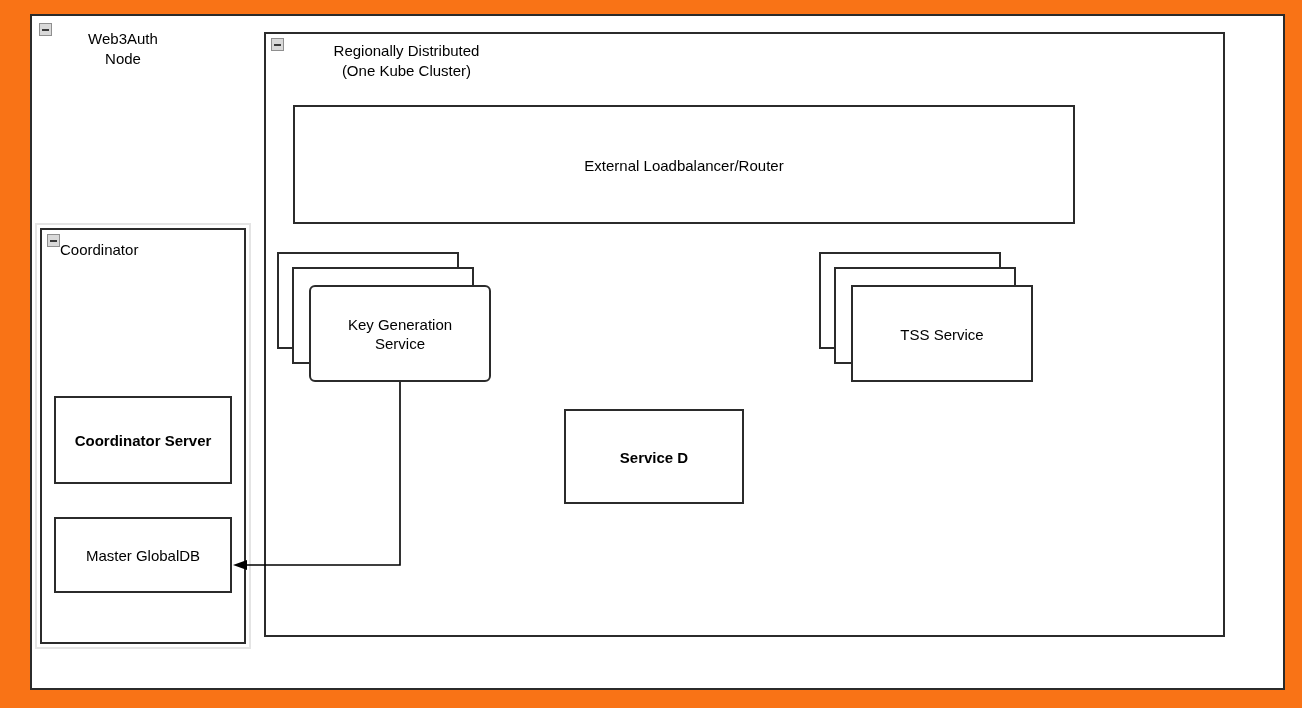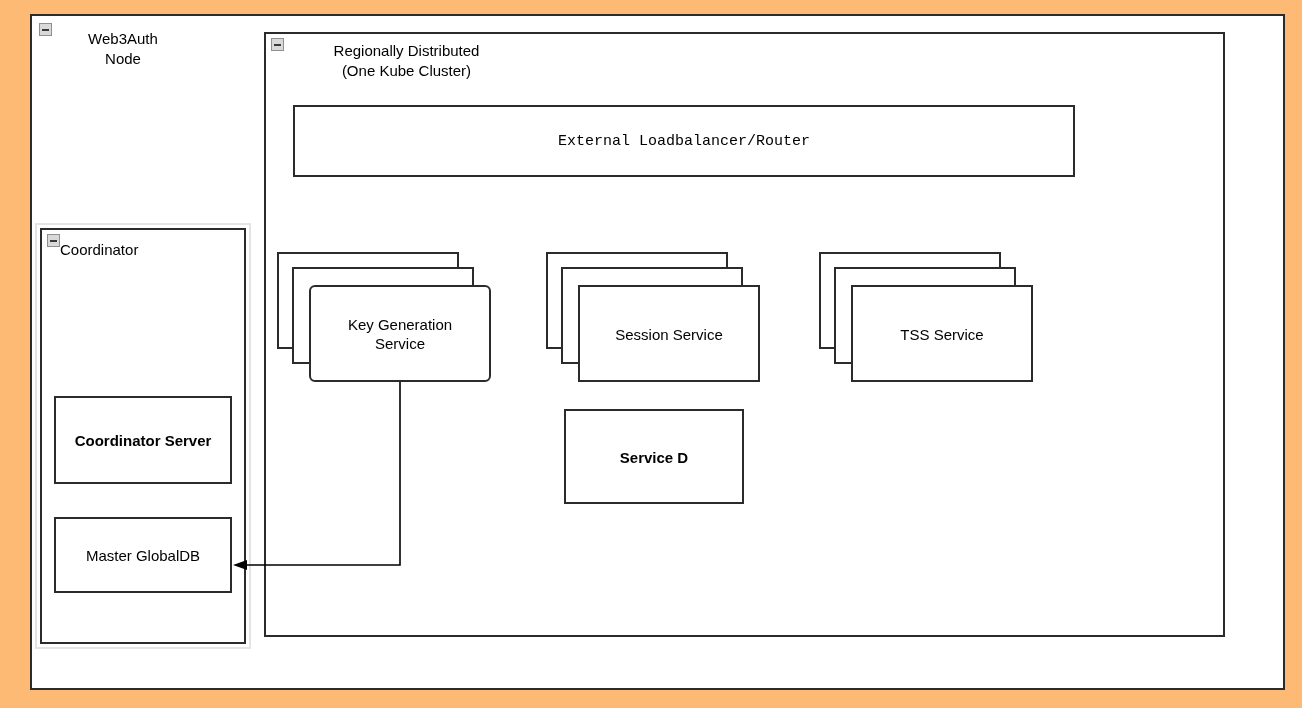--- a/index.html
+++ b/index.html
@@ -8,21 +8,21 @@
     background: #ffffff;
   }
   body {
     font-family: "Liberation Sans", sans-serif;
     color: #000000;
   }
   #canvas {
     position: relative;
     width: 1302px;
     height: 708px;
-    background: #fdba74;
+    background: #f97316;
     overflow: hidden;
   }
 
   
   .box {
     position: absolute;
     box-sizing: border-box;
     background: #ffffff;
     border: 2px solid #2b2b2b;
   }
@@ -112,40 +112,33 @@
   <div class="minus-icon" style="left:39px; top:23px;"></div>
   <div class="container-title" style="left:48px; top:29px; width:150px;">Web3Auth
 Node</div>
 
   <div class="container-box" style="left:264px; top:32px; width:961px; height:605px;">
   </div>
   <div class="minus-icon" style="left:271px; top:38px;"></div>
   <div class="container-title" style="left:284px; top:41px; width:245px;">Regionally Distributed
 (One Kube Cluster)</div>
 
-  <div class="box" style="left:293px; top:105px; width:782px; height:72px;font-family:Liberation Mono, monospace;">
+  <div class="box" style="left:293px; top:105px; width:782px; height:119px;">
     <div class="box-label">External Loadbalancer/Router</div>
   </div>
 
   <div class="stack" style="left:277px; top:252px; width:215px; height:130px;">
     <div class="layer l1" style="width:182px; height:97px;"></div>
     <div class="layer l2" style="width:182px; height:97px;"></div>
     <div class="layer l3" style="width:182px; height:97px;border-radius:6px;">
       <div class="box-label">Key Generation
 Service</div>
     </div>
   </div>
 
-  <div class="stack" style="left:546px; top:252px; width:215px; height:130px;">
-    <div class="layer l1" style="width:182px; height:97px;"></div>
-    <div class="layer l2" style="width:182px; height:97px;"></div>
-    <div class="layer l3" style="width:182px; height:97px;">
-      <div class="box-label">Session Service</div>
-    </div>
-  </div>
 
   <div class="stack" style="left:791px; top:252px; width:215px; height:130px;margin-left:28px;">
     <div class="layer l1" style="width:182px; height:97px;"></div>
     <div class="layer l2" style="width:182px; height:97px;"></div>
     <div class="layer l3" style="width:182px; height:97px;">
       <div class="box-label">TSS Service</div>
     </div>
   </div>
 
   <div class="box" style="left:564px; top:409px; width:180px; height:95px;font-weight:bold;">

